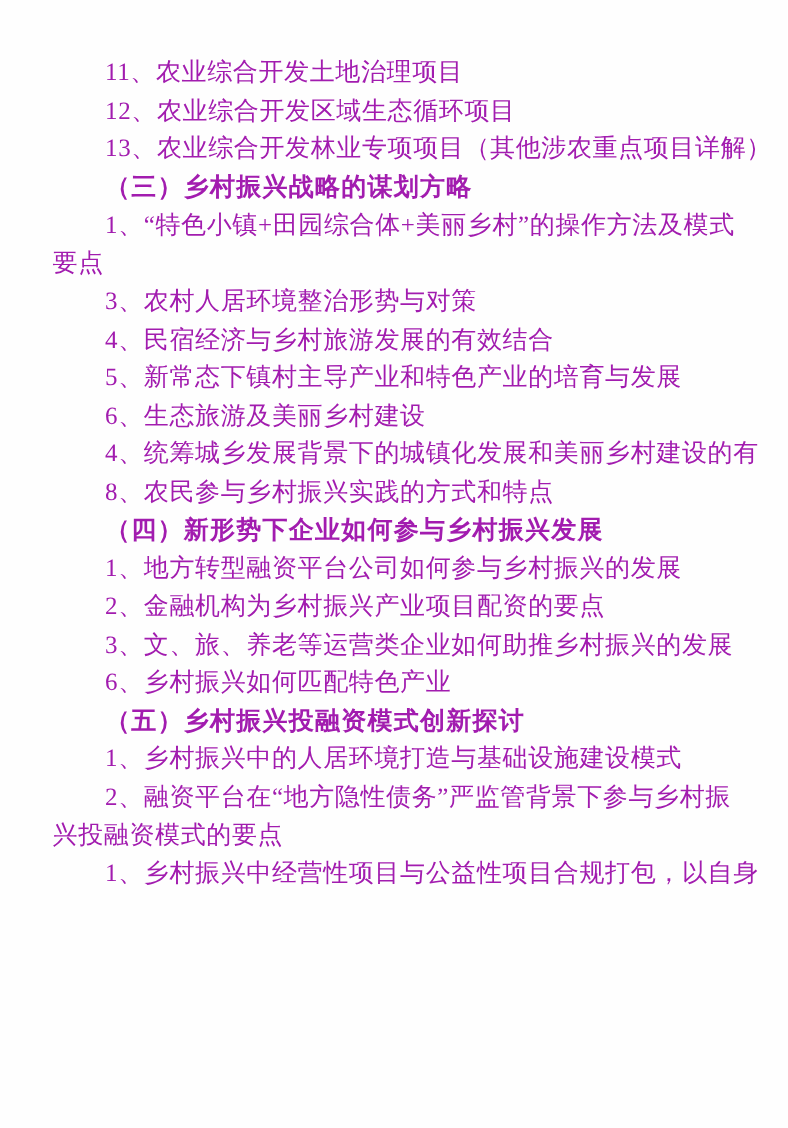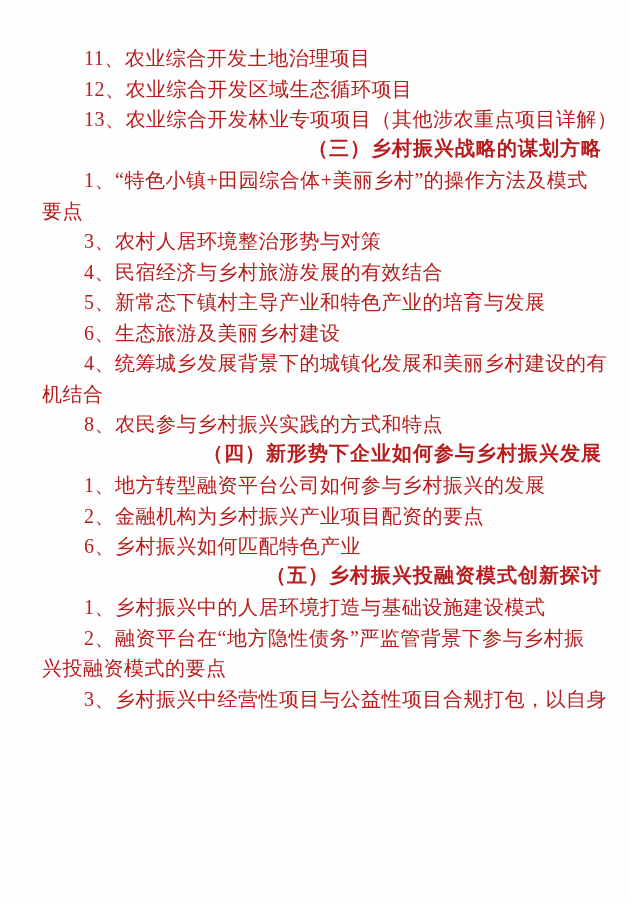--- a/index.html
+++ b/index.html
@@ -10,61 +10,60 @@
   .page {
     position: relative;
     width: 630px;
     height: 902px;
     box-sizing: border-box;
     background: #fefefe;
     padding: 43px 28px 0 42px;
     overflow: hidden;
     font-family: "Liberation Serif", "DejaVu Serif", serif;
     font-size: 20px;
-    color: #b91c1c;
+    color: #a21caf;
   }
   .line {
     height: 30.5px;
     line-height: 30.5px;
     white-space: nowrap;
     letter-spacing: 0.5px;
   }
   .line.item {
     padding-left: 42px;
   }
   .line.continuation {
     padding-left: 0;
   }
   .line.heading {
     padding-left: 42px;
     font-weight: 700;
-    font-family: Liberation Mono, monospace;
+    font-family: Liberation Sans, sans-serif;
     letter-spacing: 1px;
-    text-align: right;
   }
 </style>
 </head>
 <body>
 
 <div class="page">
   <div class="line item">11、农业综合开发土地治理项目</div>
   <div class="line item">12、农业综合开发区域生态循环项目</div>
   <div class="line item">13、农业综合开发林业专项项目（其他涉农重点项目详解）</div>
   <div class="line heading">（三）乡村振兴战略的谋划方略</div>
   <div class="line item">1、“特色小镇+田园综合体+美丽乡村”的操作方法及模式</div>
   <div class="line continuation">要点</div>
   <div class="line item">3、农村人居环境整治形势与对策</div>
   <div class="line item">4、民宿经济与乡村旅游发展的有效结合</div>
   <div class="line item">5、新常态下镇村主导产业和特色产业的培育与发展</div>
   <div class="line item">6、生态旅游及美丽乡村建设</div>
   <div class="line item">4、统筹城乡发展背景下的城镇化发展和美丽乡村建设的有</div>
-  <div class="line continuation">机结合</div>
   <div class="line item">8、农民参与乡村振兴实践的方式和特点</div>
   <div class="line heading">（四）新形势下企业如何参与乡村振兴发展</div>
   <div class="line item">1、地方转型融资平台公司如何参与乡村振兴的发展</div>
   <div class="line item">2、金融机构为乡村振兴产业项目配资的要点</div>
+  <div class="line item">3、文、旅、养老等运营类企业如何助推乡村振兴的发展</div>
   <div class="line item">6、乡村振兴如何匹配特色产业</div>
   <div class="line heading">（五）乡村振兴投融资模式创新探讨</div>
   <div class="line item">1、乡村振兴中的人居环境打造与基础设施建设模式</div>
   <div class="line item">2、融资平台在“地方隐性债务”严监管背景下参与乡村振</div>
   <div class="line continuation">兴投融资模式的要点</div>
-  <div class="line item">3、乡村振兴中经营性项目与公益性项目合规打包，以自身</div>
+  <div class="line item">1、乡村振兴中经营性项目与公益性项目合规打包，以自身</div>
 </div>
 
 </body></html>

